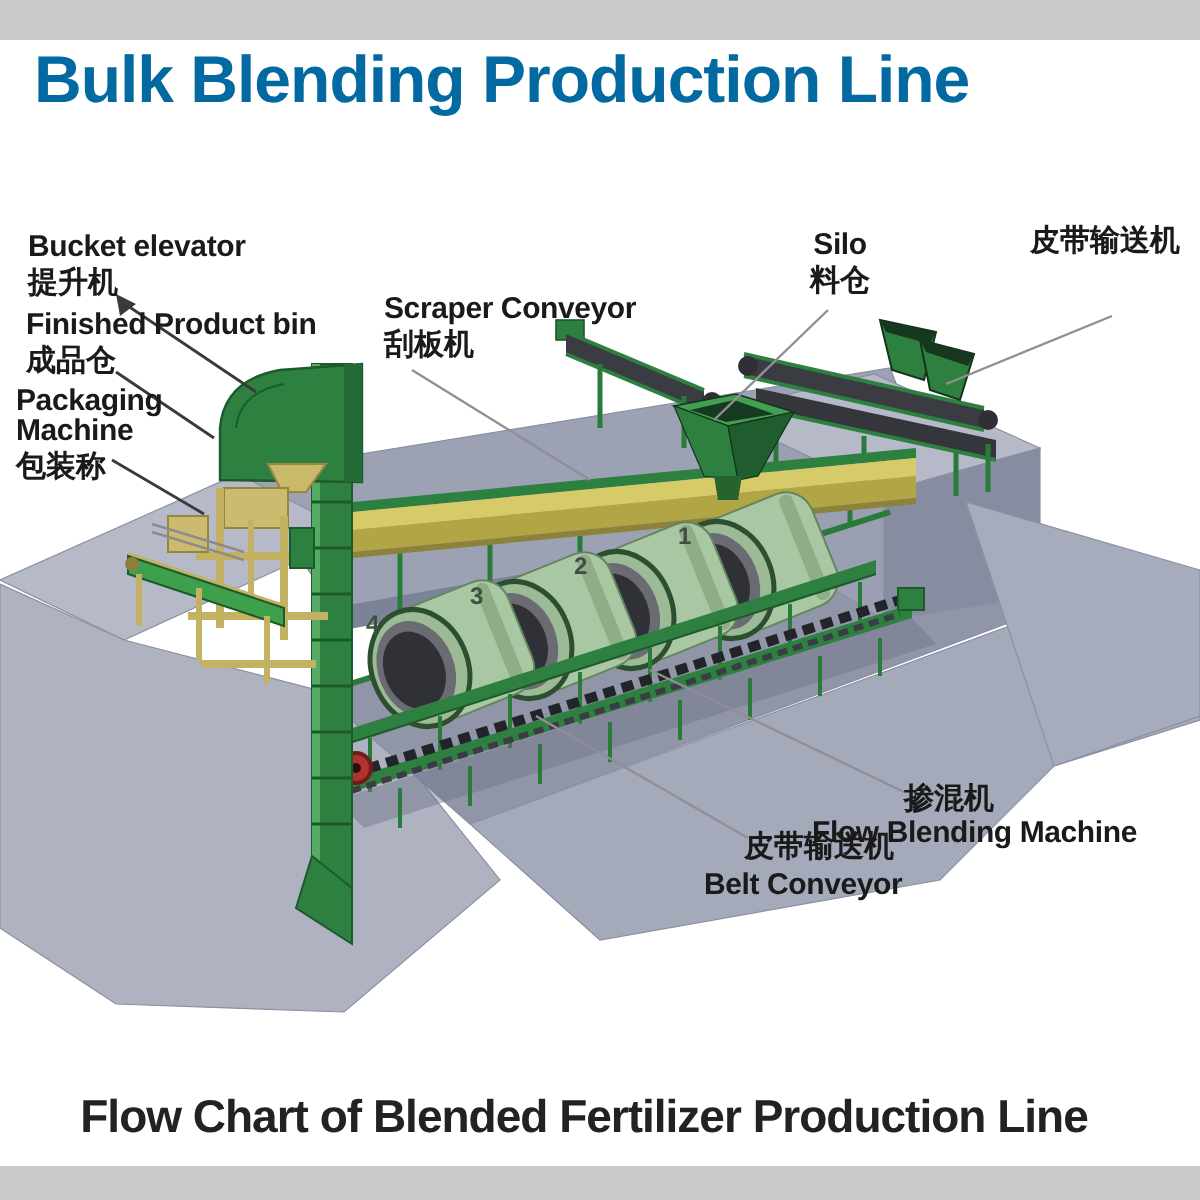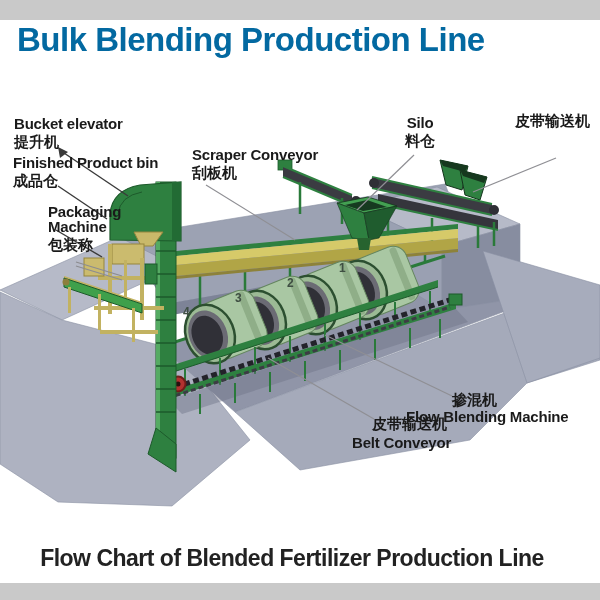--- a/index.html
+++ b/index.html
@@ -216,21 +216,21 @@
     </svg>
 
     <div class="lbl" style="left:13px;top:155px;">
       <div class="en">Finished Product bin</div>
       <div class="zh">成品仓</div>
     </div>
     <div class="lbl" style="left:14px;top:116px;">
       <div class="en">Bucket elevator</div>
       <div class="zh">提升机</div>
     </div>
-    <div class="lbl" style="left:8px;top:204px;width:92px;margin-left:40px;">
+    <div class="lbl" style="left:8px;top:193px;width:92px;">
       <div class="en">Packaging Machine</div>
       <div class="zh">包装称</div>
     </div>
     <div class="lbl" style="left:192px;top:147px;">
       <div class="en">Scraper Conveyor</div>
       <div class="zh">刮板机</div>
     </div>
     <div class="lbl" style="left:396px;top:115px;width:48px;text-align:center;">
       <div class="en">Silo</div>
       <div class="zh">料仓</div>

